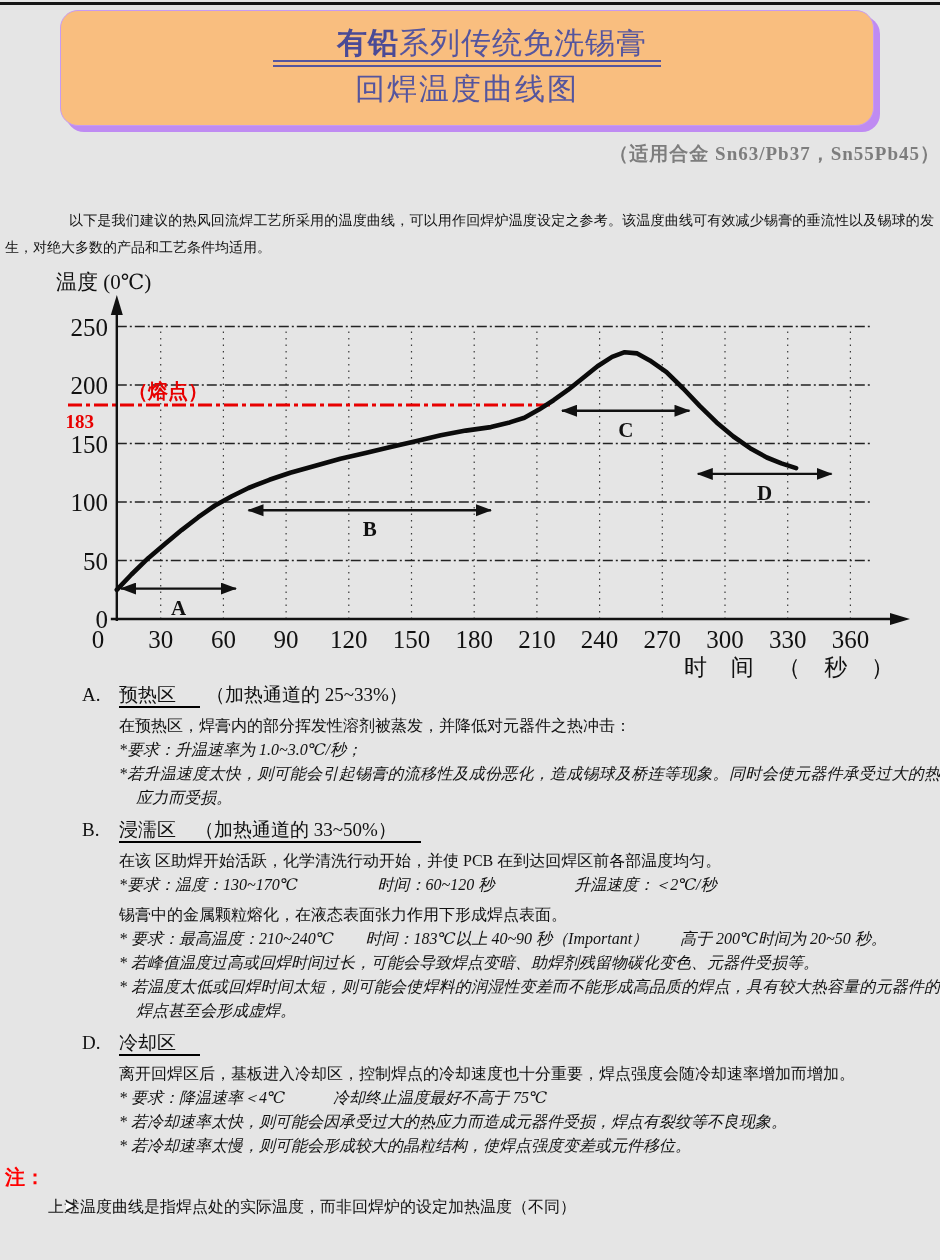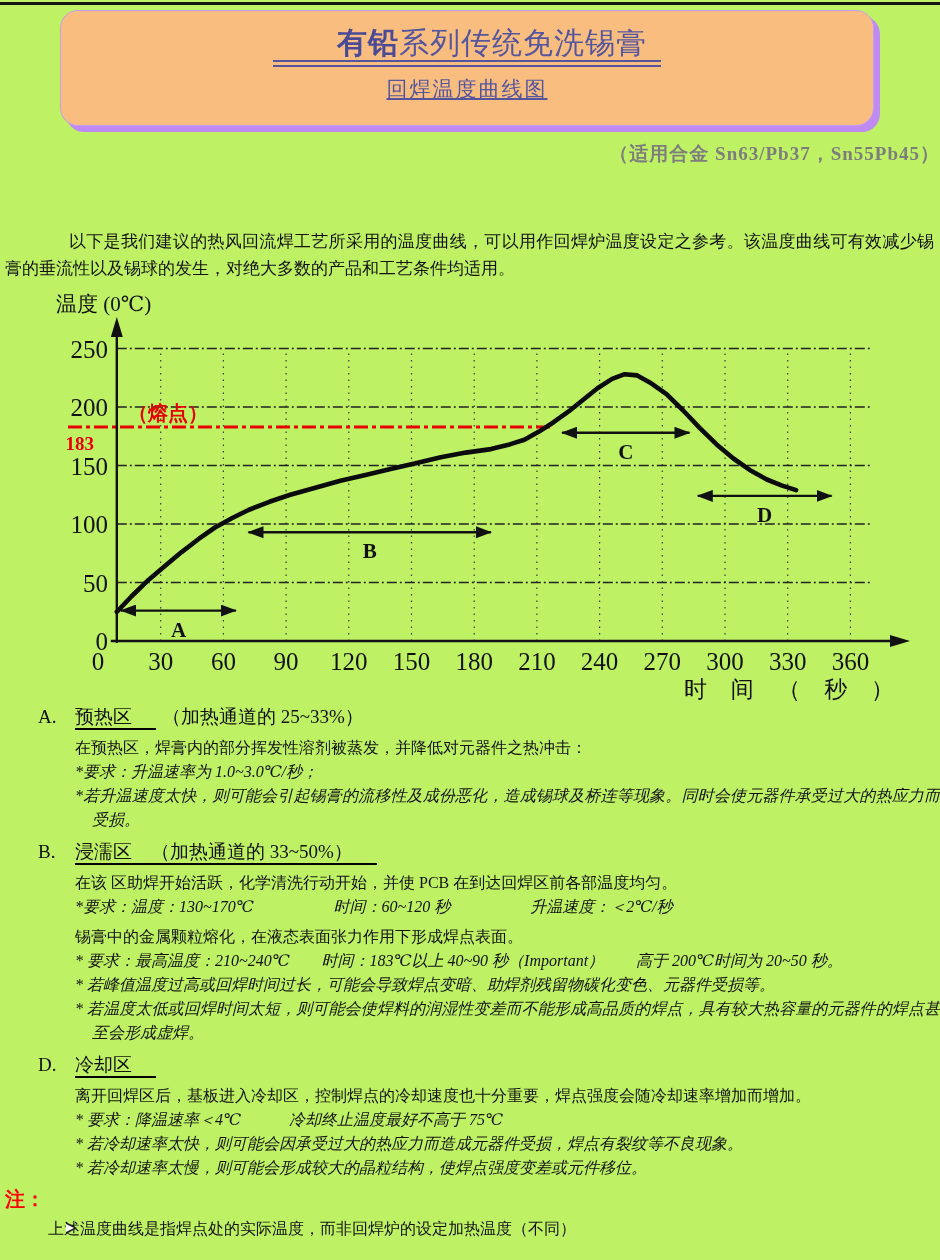--- a/index.html
+++ b/index.html
@@ -1,56 +1,56 @@
 <!DOCTYPE html>
 <html><head>
 <meta charset="utf-8">
 <style>
   html,body{margin:0;padding:0;background:#ffffff;}
   body{width:940px;font-family:"Liberation Serif","DejaVu Serif",serif;color:#111;}
-  .page{width:940px;height:1260px;overflow:hidden;position:relative;background:#bef264;}
+  .page{width:940px;height:1260px;overflow:hidden;position:relative;background:#e5e5e5;}
   .top-rule{border-top:3px solid #161616;width:100%;height:0;margin-top:2px;}
 
   
   .header-box{
     margin:5px 66px 0 60px;
     background:#f9be7f;
     border:1px solid #c79bf2;
     border-radius:18px;
     box-shadow:6px 6px 0 0 #bf8bf2;
     padding:12px 10px 14px;
     text-align:center;
   }
   .title-line1{font-size:30px;line-height:40px;color:#55559e;letter-spacing:1px;}
   .t1-underline{border-bottom:7px double #55559e;padding:0 14px 1px 64px;}
   .title-line1 b{font-weight:bold;color:#4a4a96;}
-  .title-line2{font-size:21px;line-height:44px;color:#55559e;margin-top:4px;letter-spacing:2px;text-decoration:underline;}
+  .title-line2{font-size:30px;line-height:44px;color:#55559e;margin-top:4px;letter-spacing:2px;}
   .subtitle{text-align:right;margin-top:15px;font-size:19px;font-weight:bold;color:#7d7d7d;letter-spacing:1px;}
 
-  .intro{margin:62px 6px 0 5px;font-size:17px;line-height:27px;text-indent:64px;text-align:justify;font-family:Liberation Mono, monospace;}
+  .intro{margin:40px 6px 0 5px;font-size:14px;line-height:27px;text-indent:64px;text-align:justify;}
 
   
   .chart-wrap{margin:10px 0 0 10px;}
   svg{display:block;}
   .grid-v{stroke:#3a3a3a;stroke-width:1.2;stroke-dasharray:1.5 5;}
   .grid-h{stroke:#222;stroke-width:1.3;stroke-dasharray:10 3 2 3;}
   .melt{stroke:#e80000;stroke-width:3;stroke-dasharray:14 4 4 4;}
   .axis{stroke:#111;stroke-width:2.4;}
   .axis-f{fill:#111;}
   .curve{fill:none;stroke:#0b0b0b;stroke-width:4.6;stroke-linecap:round;stroke-linejoin:round;}
   .zone{stroke:#111;stroke-width:2.4;}
   text.tick{font-size:25px;fill:#111;}
   text.xlabel{font-size:23px;letter-spacing:9px;fill:#111;}
   text.ylabel{font-size:21px;fill:#111;}
   text.zlabel{font-size:21px;font-weight:bold;fill:#111;}
   text.melt-label{font-size:20px;font-weight:bold;fill:#e80000;}
   text.melt-tick{font-size:19px;font-weight:bold;fill:#e80000;}
 
   
-  .sections{margin-top:2px;}
+  .sections{margin-top:2px;padding-left:44px;}
   .section{margin-bottom:6px;}
   .sec-head{margin-left:38px;font-size:19px;line-height:28px;}
   .sec-letter{display:inline-block;width:37px;}
   .sec-underline{border-bottom:2px solid #000;padding-right:24px;padding-bottom:1px;}
   .sec-rest{margin-left:6px;}
   .sec-body{margin-top:5px;}
   .body-line{margin-left:75px;margin-right:0;font-size:16px;line-height:24px;text-align:justify;}
   .body-line.star{padding-left:17px;text-indent:-17px;font-style:italic;}
 
   

